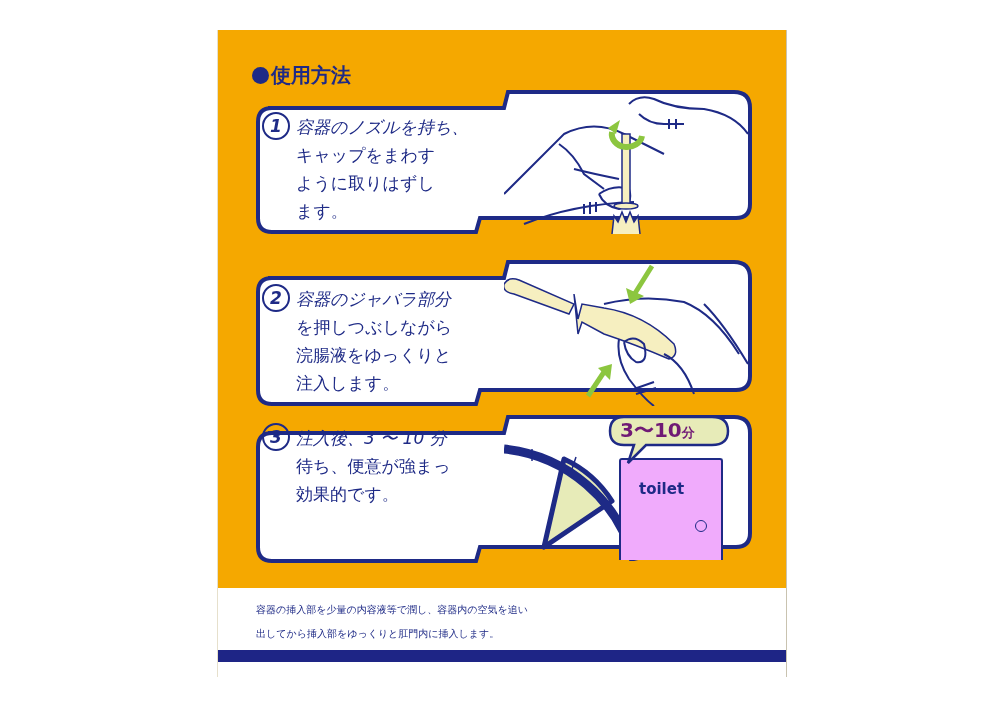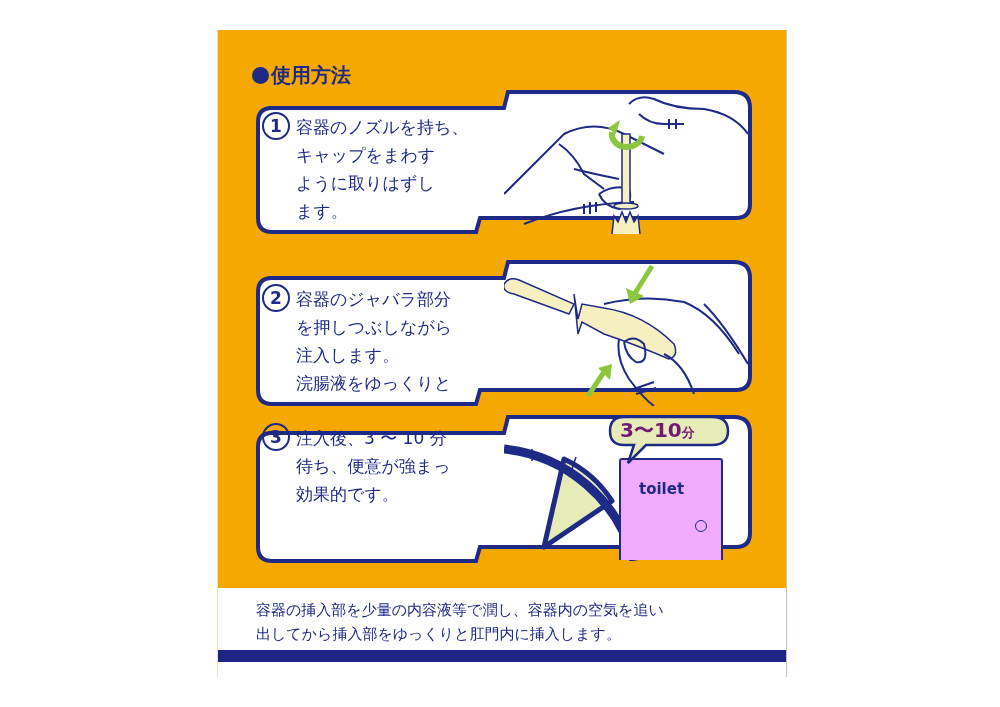--- a/index.html
+++ b/index.html
@@ -12,23 +12,23 @@
            color:#1E2A86; letter-spacing:0px; }
   .title .dot { display:inline-block; width:17px; height:17px; border-radius:50%;
                 background:#1E2A86; vertical-align:-2px; margin-right:2px; }
   .panel { position:absolute; left:36px; width:500px; }
   .panel svg.frame { position:absolute; left:0; top:0; }
   .step-text { position:absolute; left:8px; color:#1E2A86; font-size:17px; line-height:28px; }
   .step-text .num { display:inline-block; width:24px; height:24px; border:2px solid #1E2A86;
                     border-radius:50%; text-align:center; line-height:24px; font-size:17px;
                     margin-right:6px; font-weight:bold; vertical-align:1px; }
   .step-text .line { display:block; padding-left:34px; white-space:nowrap; }
-  .step-text .line.first { padding-left:0; }
+  .step-text .line.first { padding-left:0;font-style:italic; }
   .illus { position:absolute; }
-  .note { position:absolute; left:38px; top:568px; color:#1E2A86; font-size:15px; line-height:24px; }
+  .note { position:absolute; left:38px; top:568px; color:#1E2A86; font-size:10px; line-height:24px; }
   .note .l { display:block; white-space:nowrap; }
   .stripe { position:absolute; left:0; top:620px; width:568px; height:12px; background:#1E2586; }
   .bubble { position:absolute; }
 </style>
 </head>
 <body>
 
 <div class="card">
   <div class="orange"></div>
 
@@ -66,22 +66,22 @@
     </svg>
   </div>
 
   <div class="panel" style="top:230px;height:150px;">
     <svg class="frame" width="500" height="150">
       <path d="M14 18 L250 18 L254 2 L480 2 Q496 2 496 18 L496 116 Q496 130 482 130 L226 130 L222 144 L18 144 Q4 144 4 130 L4 32 Q4 18 18 18 Z" fill="#fff" stroke="#1E2A86" stroke-width="4"></path>
     </svg>
     <div class="step-text" style="top:24px;">
       <span class="line first"><span class="num">2</span><span>容器のジャバラ部分</span></span>
       <span class="line">を押しつぶしながら</span>
+      <span class="line">浣腸液をゆっくりと</span>
       <span class="line">注入します。</span>
-      <span class="line">浣腸液をゆっくりと</span>
     </div>
     <svg class="illus" style="left:250px;top:4px;" width="244" height="142">
       <path d="M0 20 Q5 12 15 16 L70 40 L65 50 L10 30 Q-2 28 0 20 Z" fill="#F6EFC0" stroke="#1E2A86" stroke-width="1.5"></path>
       <path d="M70 30 L74 55 L78 40 L100 44 Q140 50 170 80 Q175 92 165 95 Q130 80 100 70 L78 58 L74 70 Z" fill="#F6EFC0" stroke="#1E2A86" stroke-width="1.5"></path>
       <g fill="none" stroke="#1E2A86" stroke-width="2">
         <path d="M100 40 Q140 30 180 38 Q210 50 235 90"></path>
         <path d="M200 40 Q220 60 244 100"></path>
         <path d="M115 75 Q112 95 125 115 Q140 135 150 142"></path>
         <path d="M120 78 Q130 70 140 80 Q145 100 132 98 Q122 92 120 78"></path>
         <path d="M160 90 Q180 100 190 130"></path>

